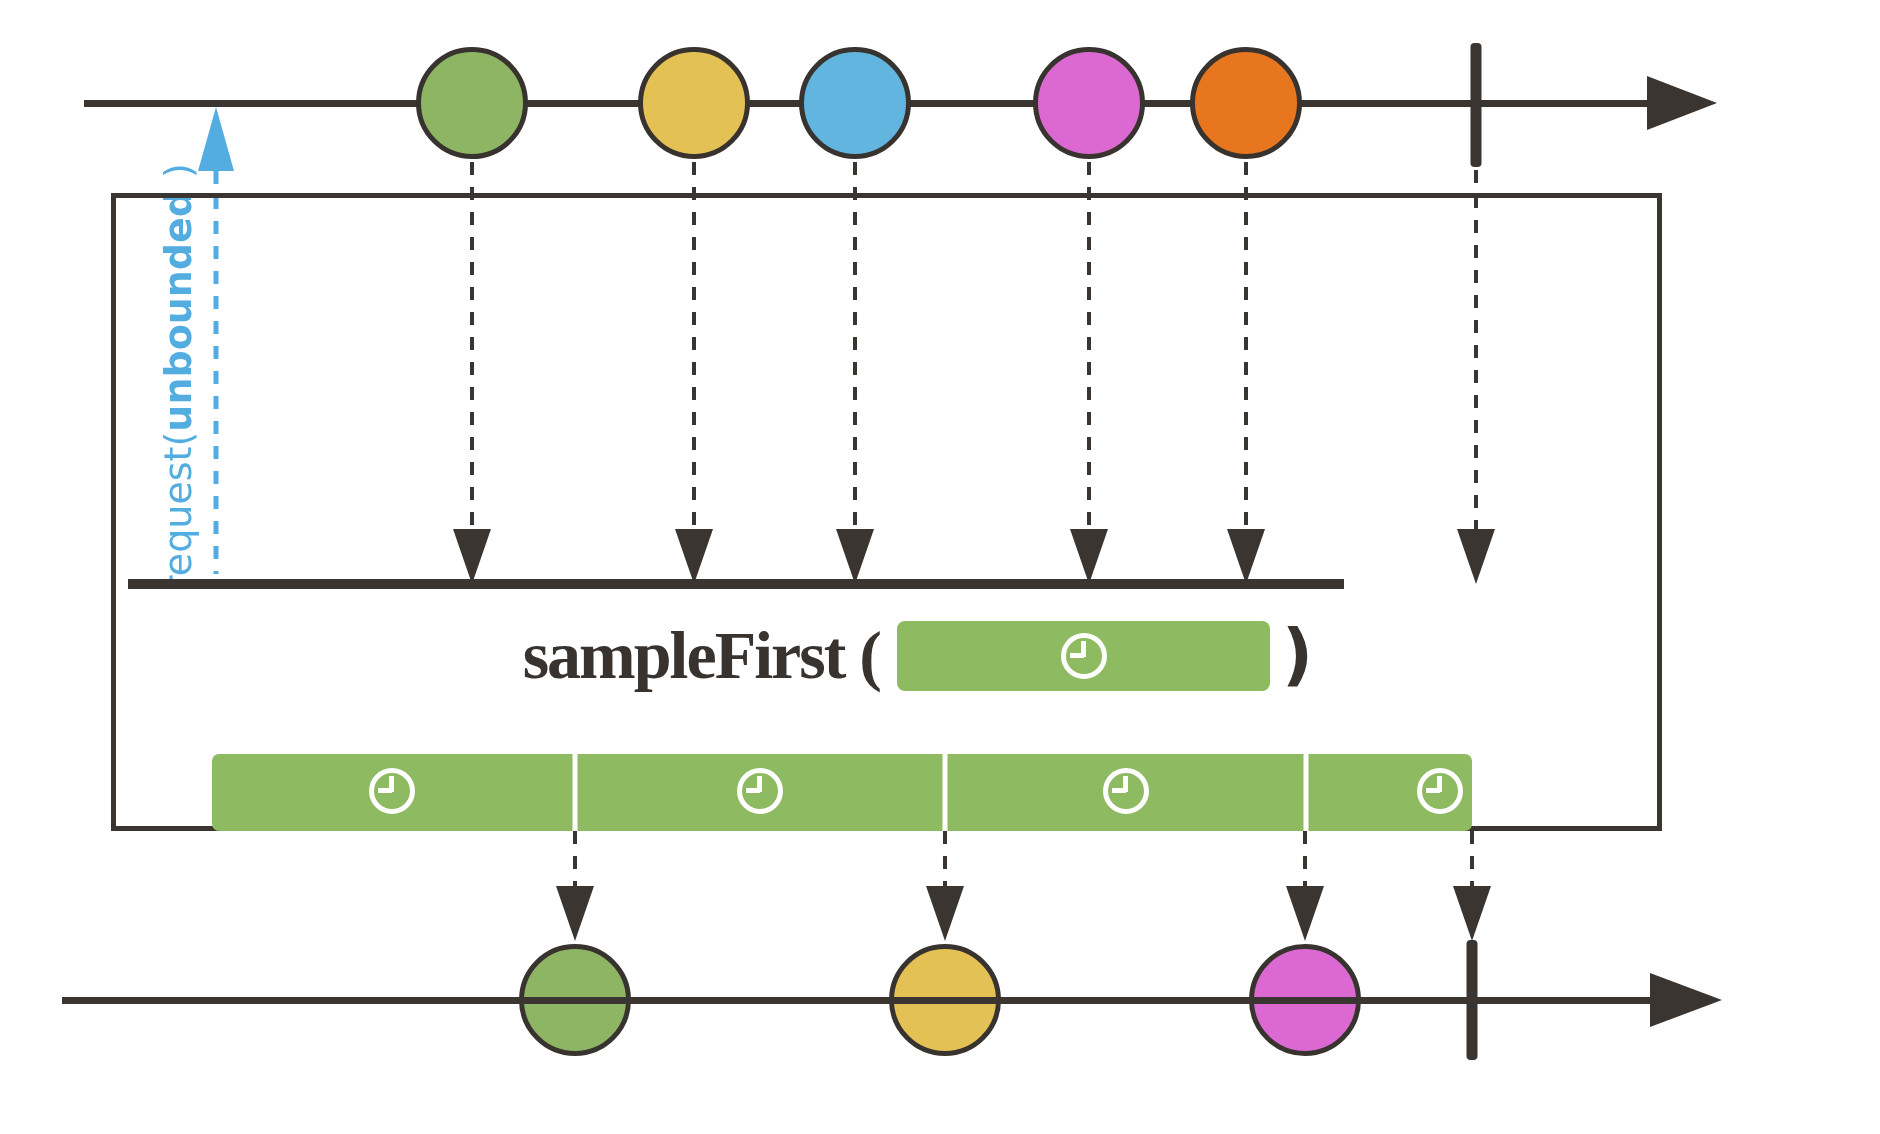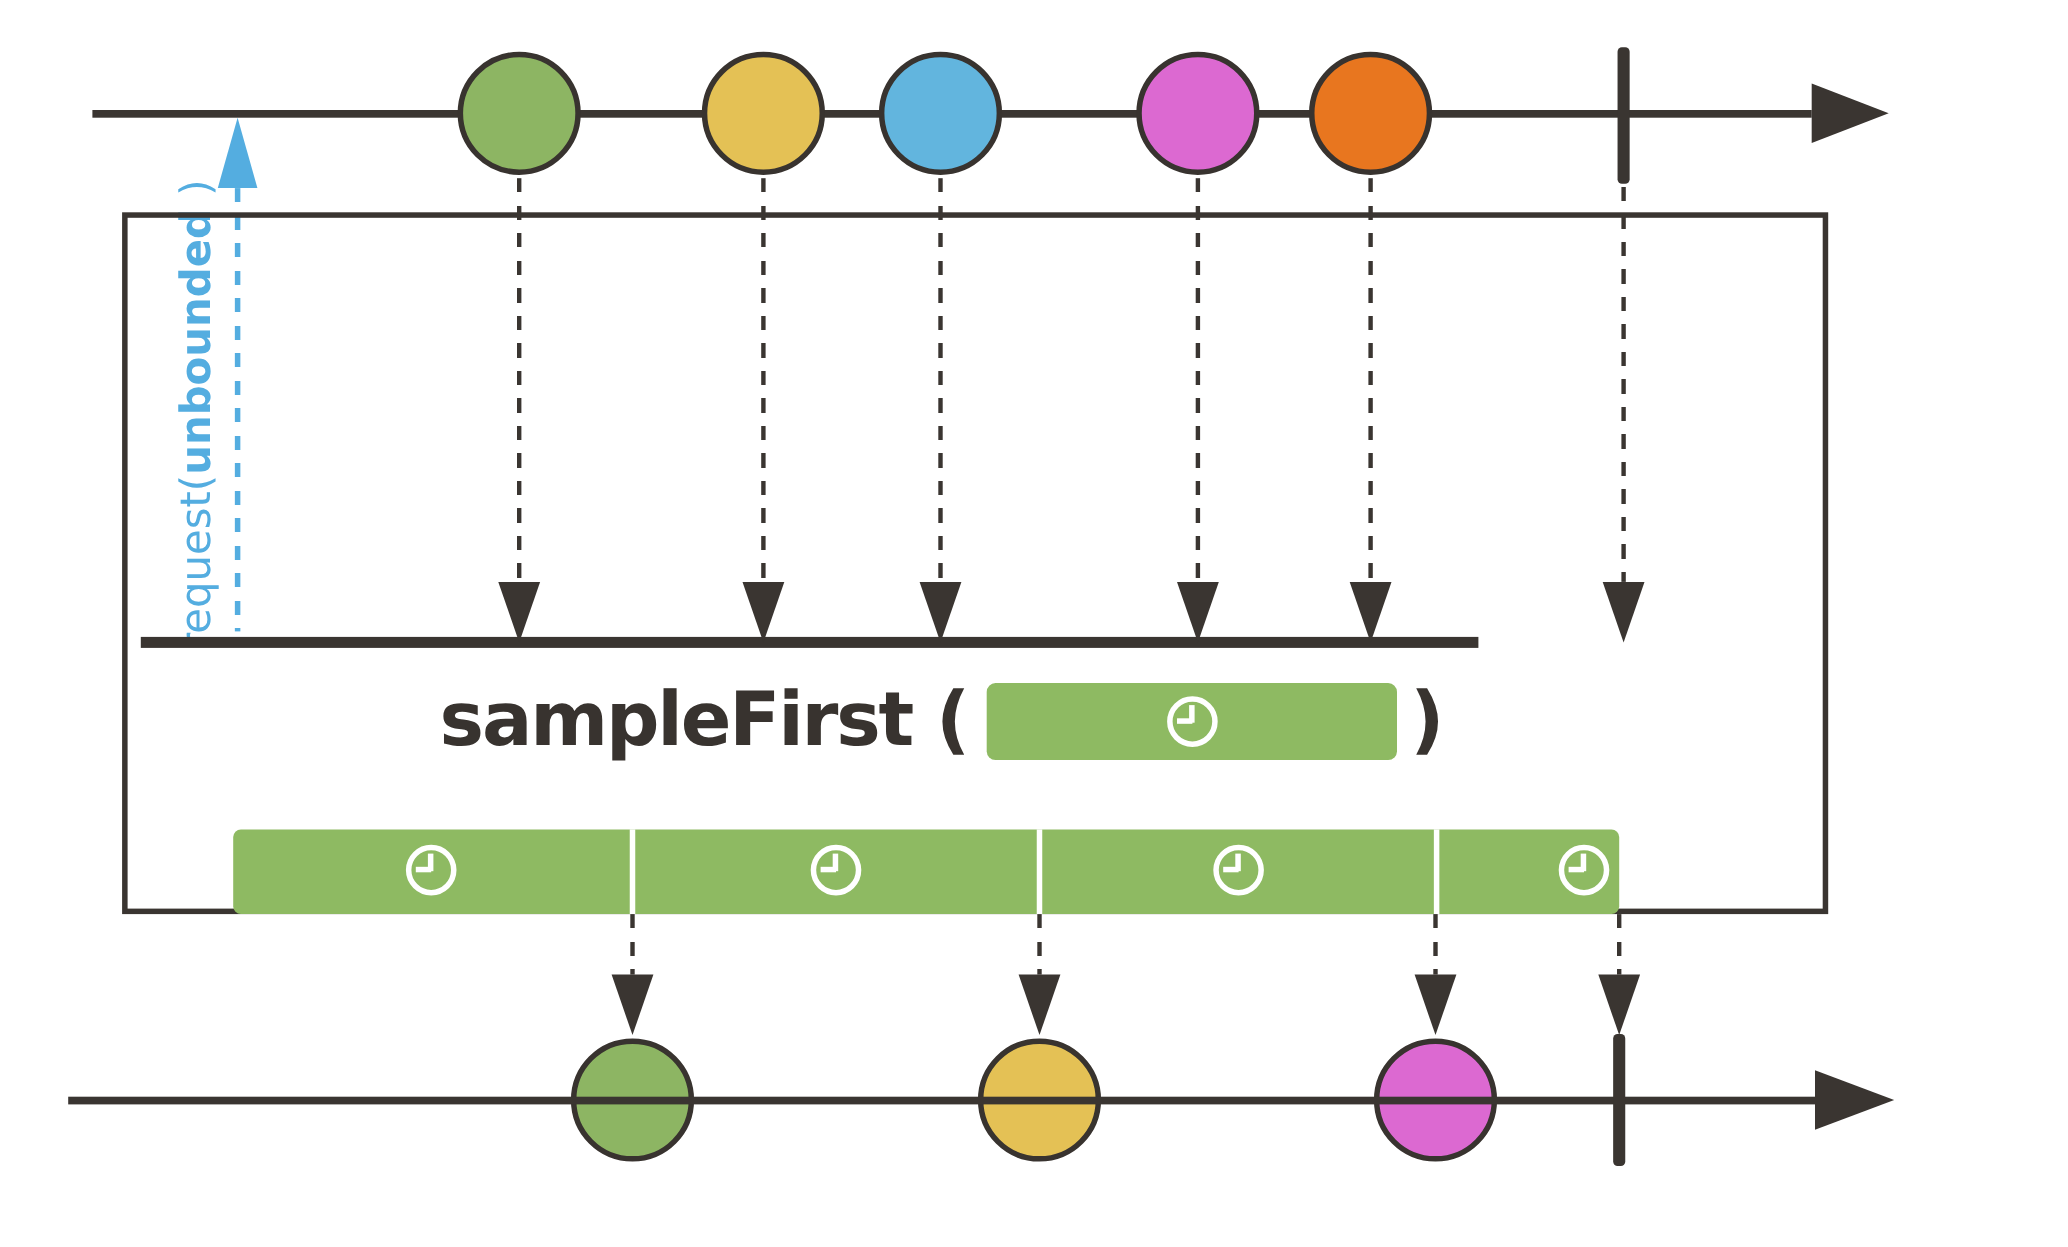--- a/index.html
+++ b/index.html
@@ -18,21 +18,21 @@
   
   .shaft{position:absolute;width:4px;transform:translateX(-50%);background:repeating-linear-gradient(to bottom,#3a3531 0 13px,transparent 13px 25px);}
   
   .dhead{position:absolute;width:0;height:0;transform:translateX(-50%);border-left:19px solid transparent;border-right:19px solid transparent;border-top:55px solid #3a3531;}
   
   .opbox{position:absolute;left:111px;top:193px;width:1551px;height:638px;border:5px solid #3a3531;box-sizing:border-box;background:transparent;}
   
   .innerline{position:absolute;left:128px;top:579px;width:1216px;height:10px;background:#3a3531;}
   
   .oplabel{position:absolute;top:612px;font-size:68px;line-height:86px;font-weight:700;letter-spacing:-2px;color:#38332f;white-space:nowrap;}
-  .oplabel.name{right:1000px;}
+  .oplabel.name{right:1000px;font-family:Liberation Serif, serif;}
   .oplabel.paren{left:1282px;}
   .parambox{position:absolute;left:897px;top:621px;width:373px;height:70px;border-radius:8px;}
   
   .winbar{position:absolute;left:212px;top:754px;width:1260px;height:77px;border-radius:7px;}
   .divider{position:absolute;top:754px;width:5px;height:77px;background:#ffffff;transform:translateX(-50%);}
   
   .clock{position:absolute;width:36px;height:36px;border:5px solid #ffffff;border-radius:50%;transform:translate(-50%,-50%);}
   .clock::before{content:"";position:absolute;left:15px;top:3px;width:5px;height:16px;background:#ffffff;}
   .clock::after{content:"";position:absolute;left:4px;top:15px;width:14px;height:5px;background:#ffffff;}
   

